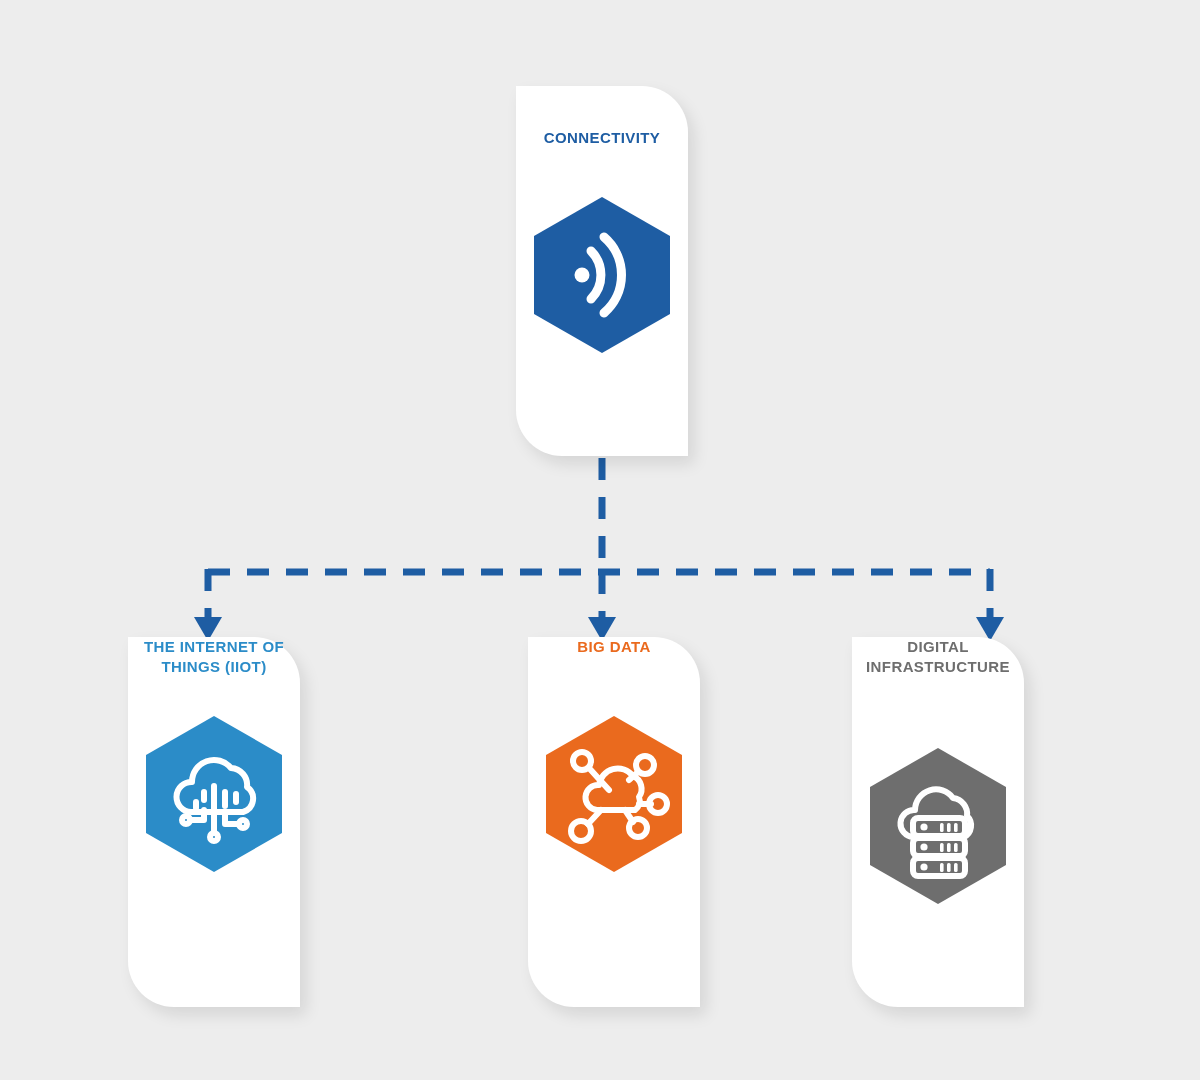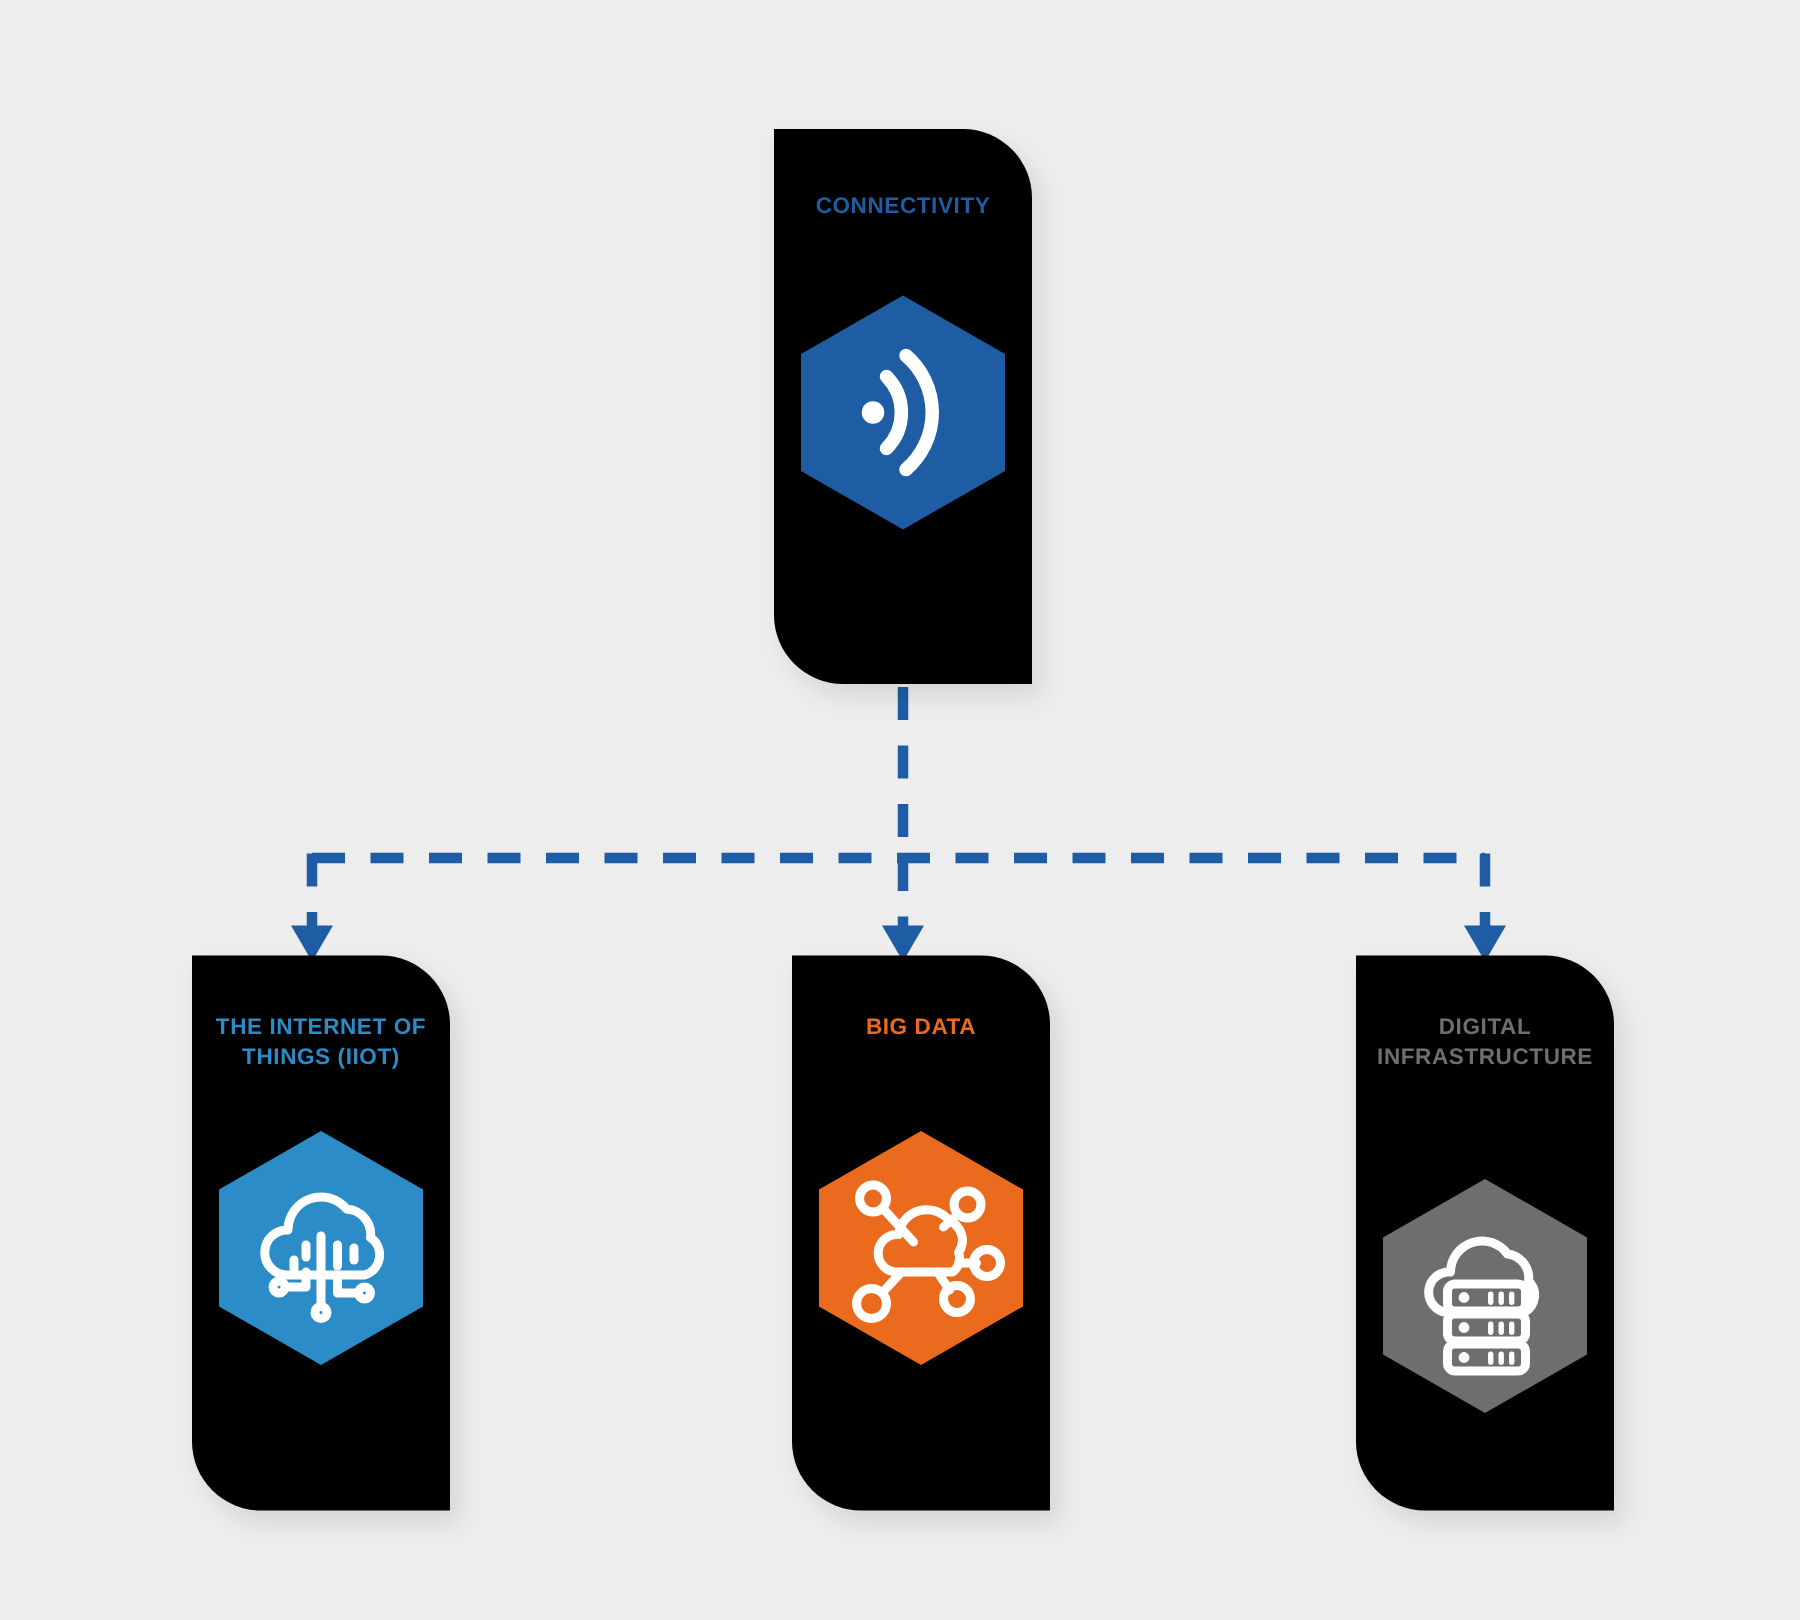--- a/index.html
+++ b/index.html
@@ -25,21 +25,21 @@
     left: 0;
     top: 0;
     width: 1200px;
     height: 1080px;
     z-index: 1;
   }
 
   
   .card {
     position: absolute;
-    background: #000000;
+    background: #ffffff;
     border-radius: 0 46px 0 46px;
     box-shadow: 6px 8px 16px rgba(0,0,0,0.10);
     z-index: 2;
     box-sizing: border-box;
     display: flex;
     flex-direction: column;
     align-items: center;
   }
 
   .card-title {
@@ -68,25 +68,24 @@
   }
 
   
   .card-bottom {
     top: 637px;
     width: 172px;
     height: 370px;
   }
   #card-iiot   { left: 128px; }
   #card-bigdata{ left: 528px; }
-  #card-digital{ left: 904px; gap: 32px; }
+  #card-digital{ left: 852px; gap: 32px; }
 
   .card-bottom .card-title {
     font-size: 15px;
-    margin-top: 38px;
     width: 200px;      
   }
   #card-iiot    .card-title { color: #2B8CC8; }
   #card-bigdata .card-title { color: #EA6A1E; }
   #card-digital .card-title { color: #6E6E6E; }
 
   .card-bottom .hex-wrap {
     margin-top: 35px;
   }
   #card-bigdata .hex-wrap { margin-top: 57px; }

